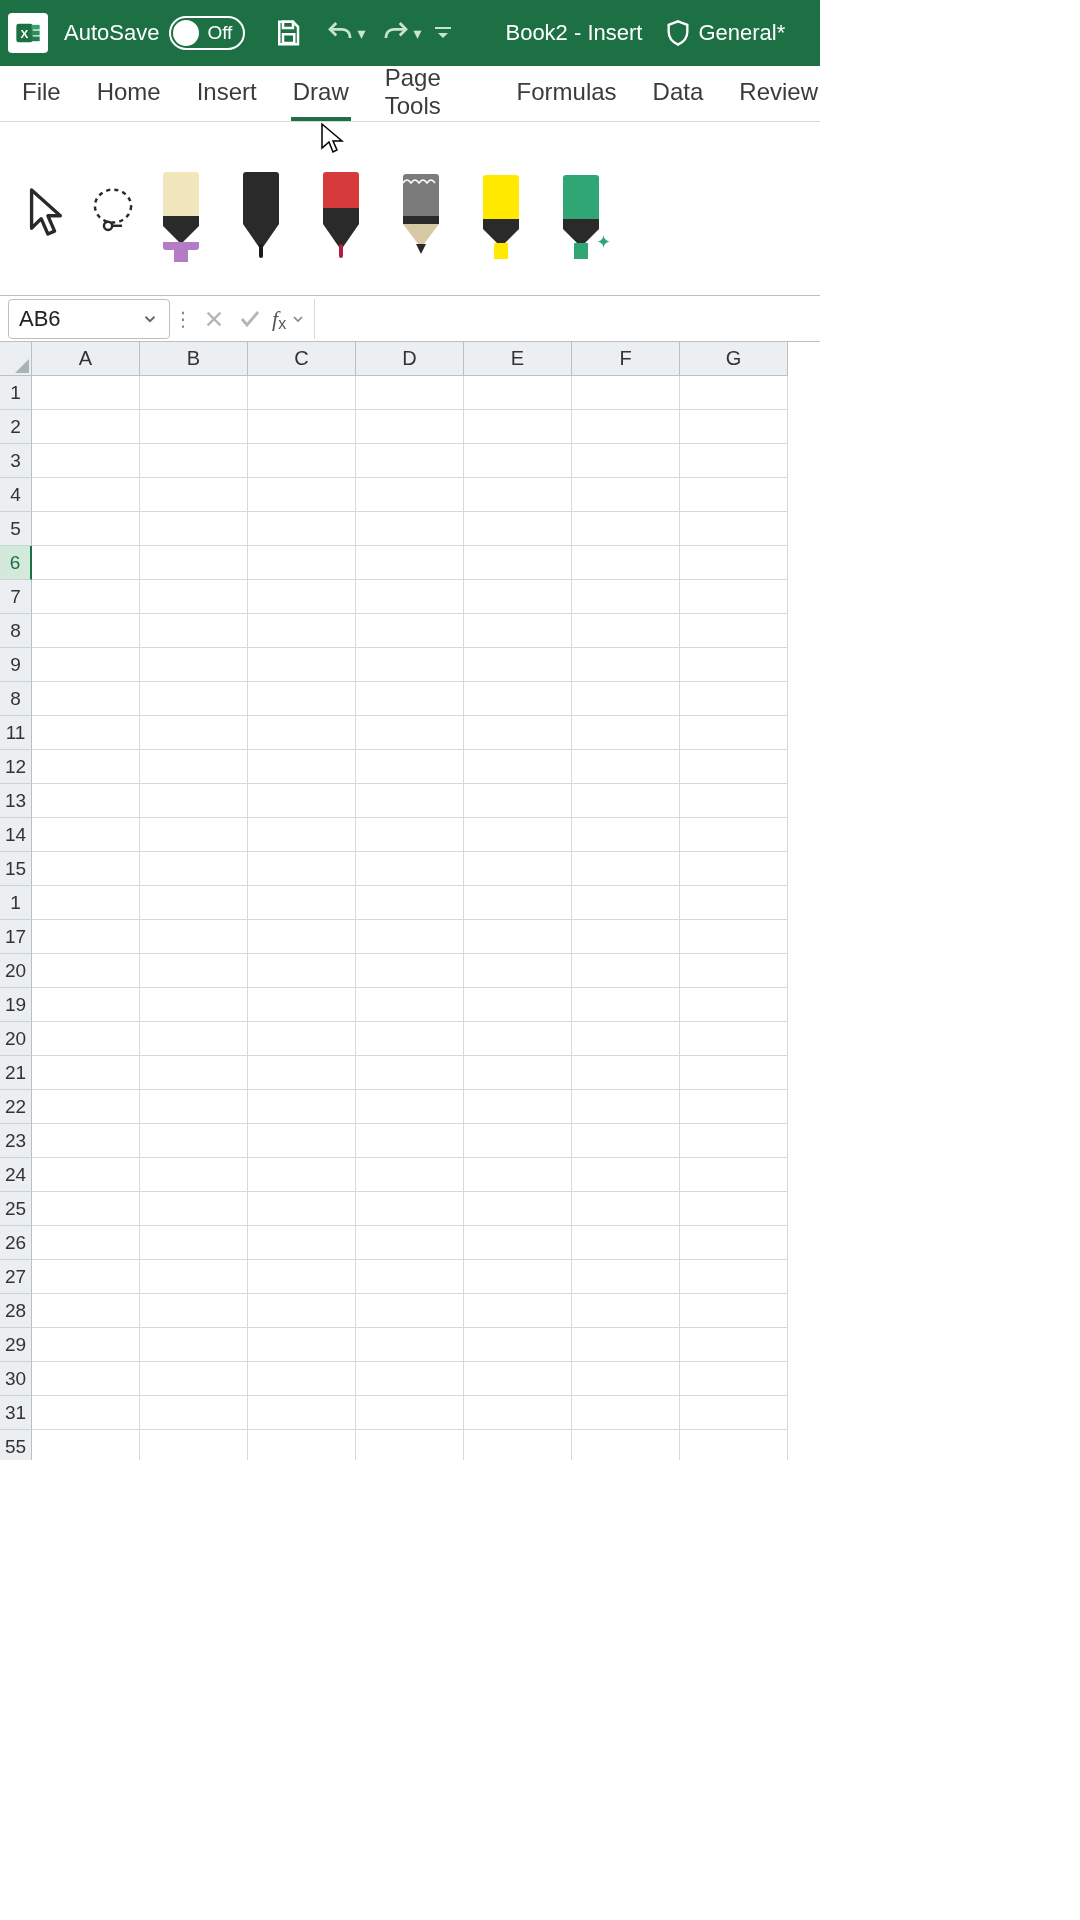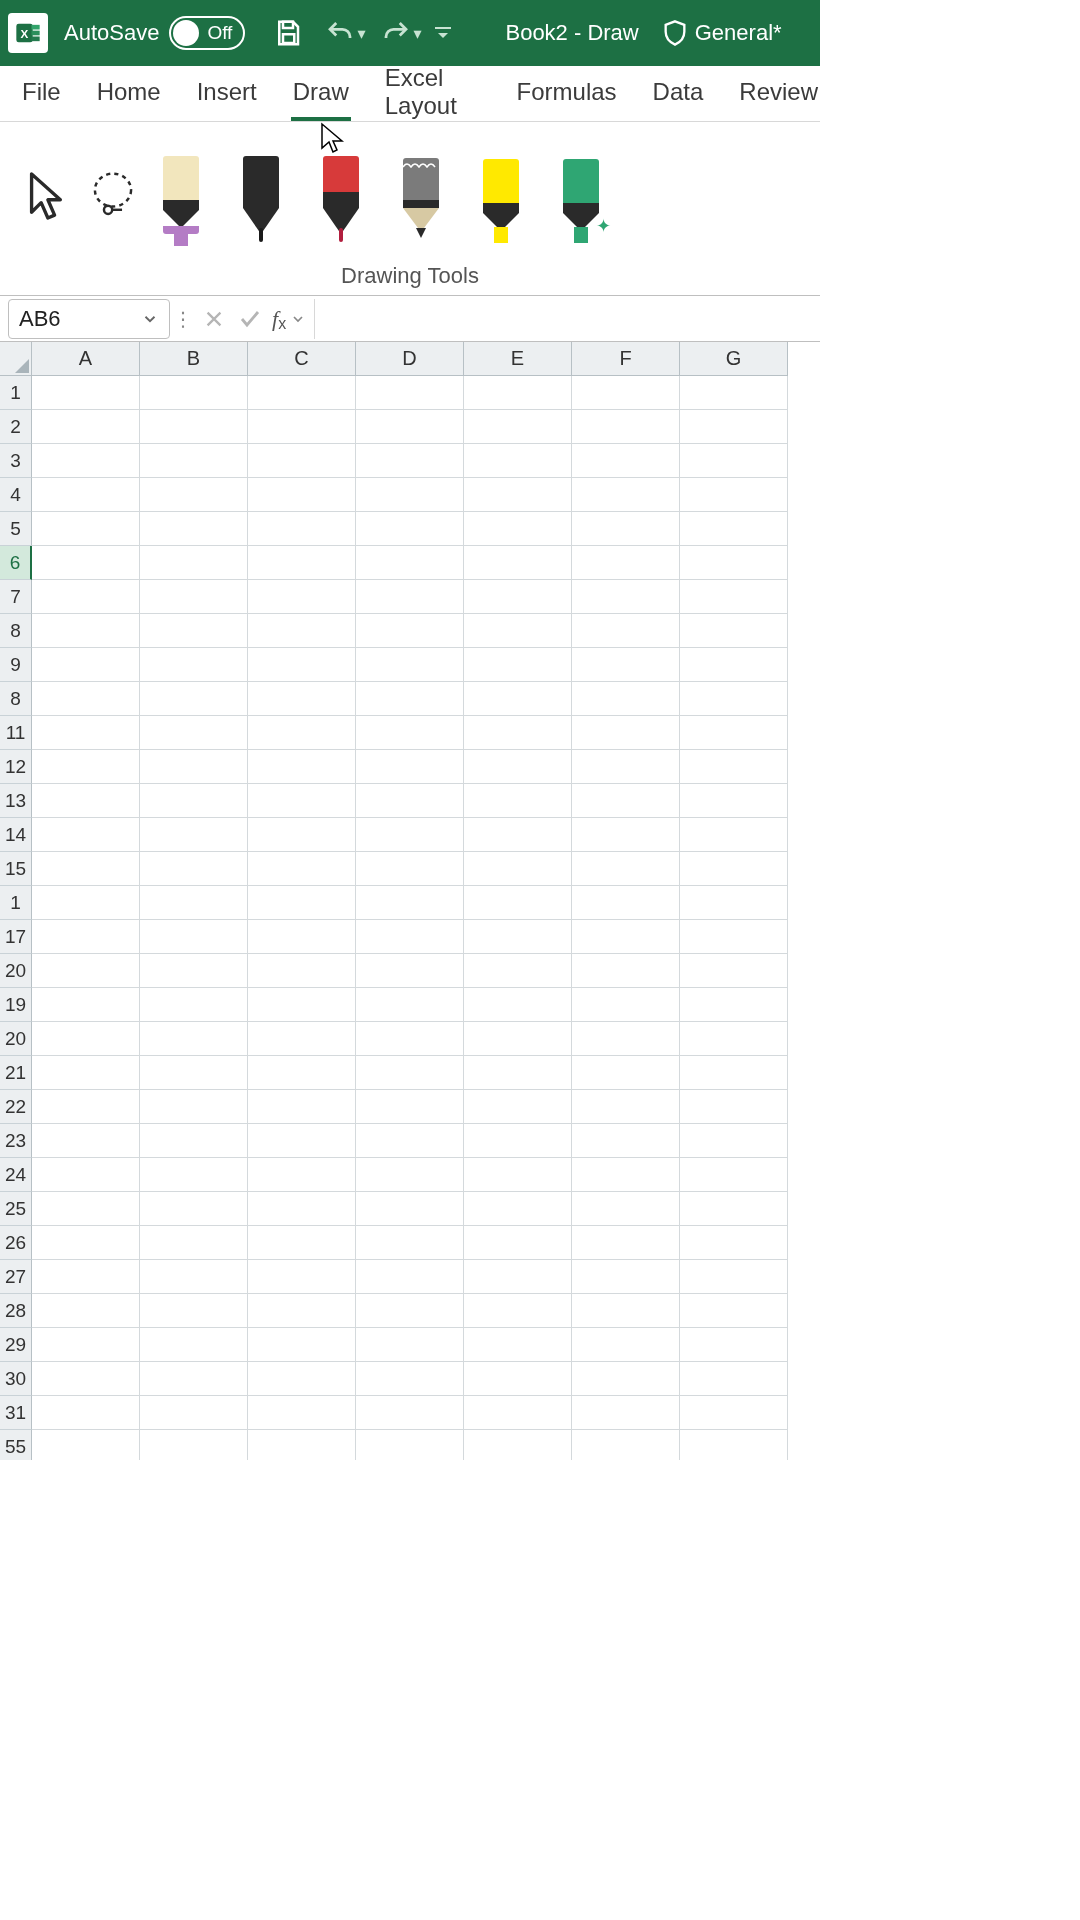--- a/index.html
+++ b/index.html
@@ -131,35 +131,35 @@
         </svg>
     </div>
     <span class="caret-sm caret">▾</span>
   </div>
   <div class="qat-btn" style="width:24px;">
     <svg viewBox="0 0 24 24" fill="#c7e3d2">
         <rect x="4" y="6" width="16" height="2"></rect>
         <path d="M7 12l5 5 5-5z"></path>
       </svg>
   </div>
-  <span class="doc-title">Book2  -  Draw</span>
+  <span class="doc-title">Book2  -  Insert</span>
   <div class="shield">
     <svg viewBox="0 0 24 24" fill="none" stroke="#fff" stroke-width="2">
         <path d="M12 2l8 3v6c0 5-3.5 9-8 11-4.5-2-8-6-8-11V5l8-3z"></path>
       </svg>
     <span class="shield-label">General*</span>
   </div>
 </div>
 
 <div class="tabs" id="tabs">
     <div class="tab">File</div>
     <div class="tab">Home</div>
     <div class="tab">Insert</div>
     <div class="tab active">Draw</div>
-    <div class="tab">Excel Layout</div>
+    <div class="tab">Page Tools</div>
     <div class="tab">Formulas</div>
     <div class="tab">Data</div>
     <div class="tab">Review</div>
   </div>
 
 <div class="ribbon">
   <div class="ribbon-main">
     <div class="ribbon-tools-row">
       <div class="tool-btn narrow">
         <svg width="48" height="60" viewBox="0 0 48 60" fill="none" stroke="#2a2a2a" stroke-width="3.5" stroke-linejoin="round">
@@ -223,21 +223,20 @@
             <div class="hl  action-pen">
               <div class="cap" style="background:#2fa673"></div>
               <div class="grip"></div>
               <div class="wedge"></div>
               <div class="chisel" style="background:#2fa673"></div>
               <span class="spark">✦</span>
             </div>
           </div>
         </div>
     </div>
-    <div class="ribbon-label">Drawing Tools</div>
   </div>
 
 
   <div class="cursor-cue">
     <svg width="26" height="32" viewBox="0 0 26 32" fill="#fff" stroke="#000" stroke-width="1.5">
         <path d="M2 2 L2 26 L9 20 L13 30 L17 28 L13 19 L22 19 Z"></path>
       </svg>
   </div>
 </div>
 

